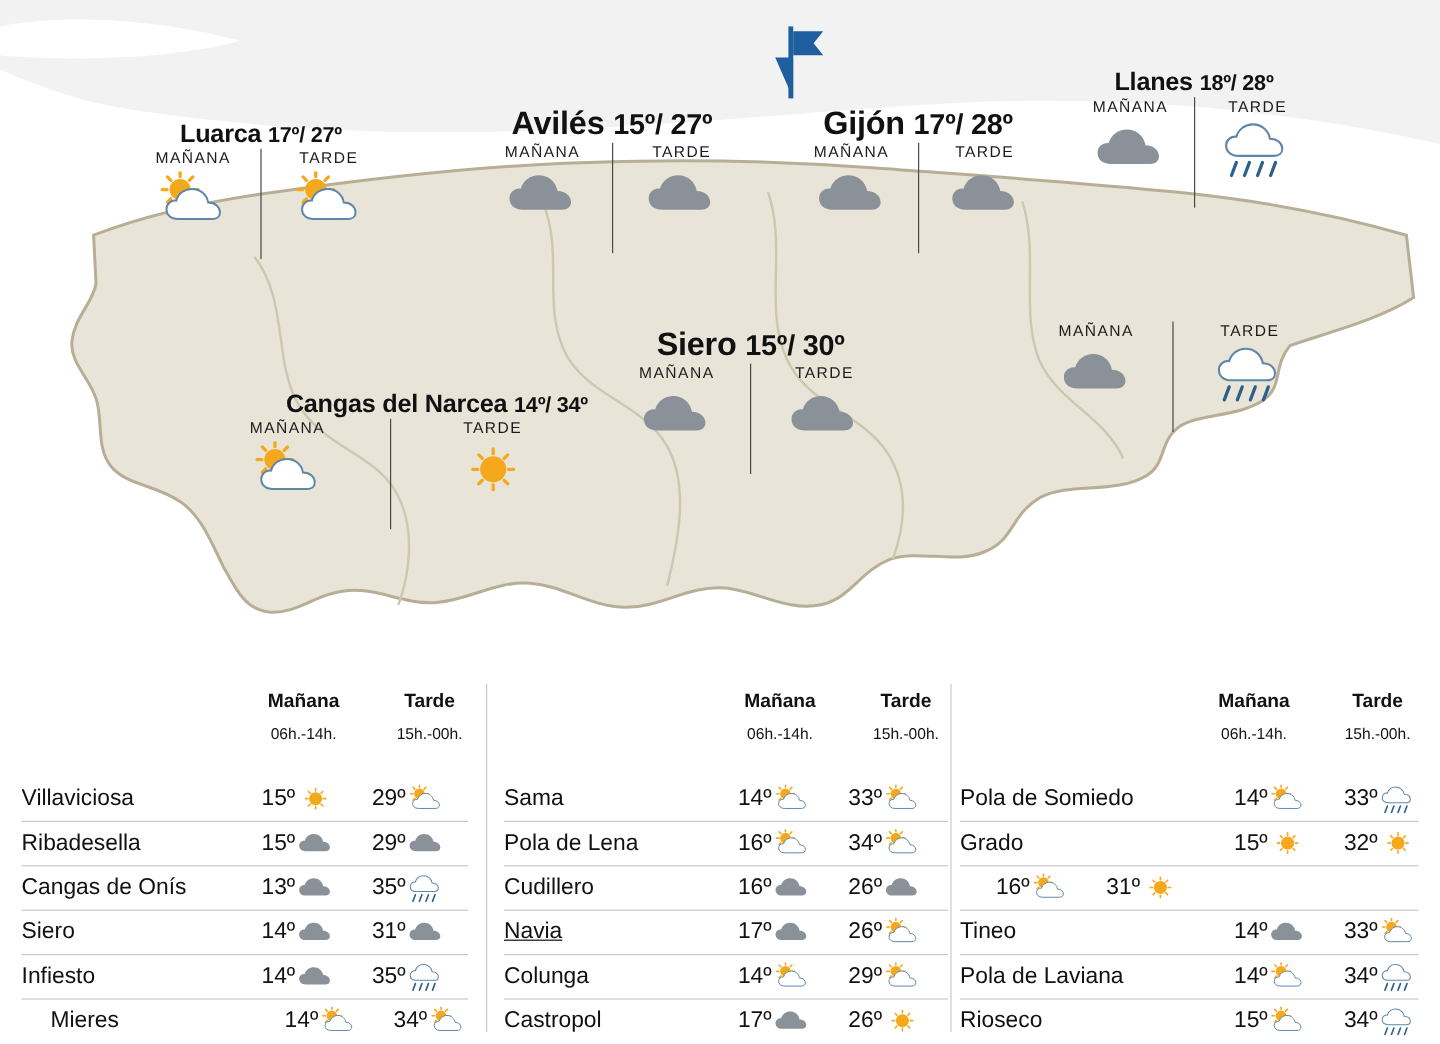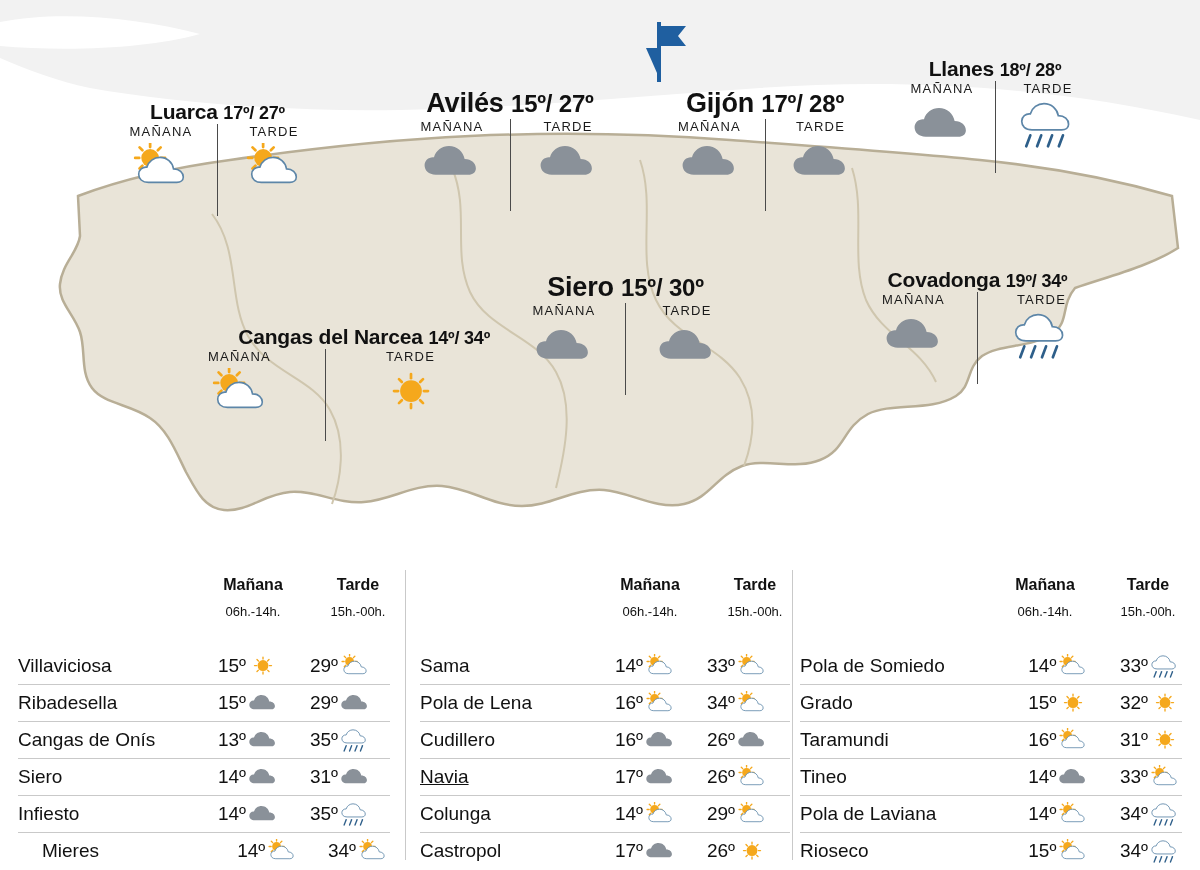--- a/index.html
+++ b/index.html
@@ -226,21 +226,20 @@
               <svg width="68" height="48.96" viewBox="0 0 100 72">
                 <g transform="translate(6,8) scale(0.92)">
                   <path d="M22,50 C10,50 4,43 4,35 C4,27 11,21 19,22 C22,11 32,4 43,4 C56,4 66,13 68,25 C79,25 86,32 86,40 C86,46 81,50 74,50 Z" fill="#8a9199"></path>
                 </g>
               </svg>
             </div>
           </div>
         </div>
       </div>
       <div class="city-block" style="left: 855px; top: 268px; width: 245px;">
-        <div class="city-title" style="font-size: 21px; text-align: center;"><span class="nm">Covadonga</span> <span class="tmp" style="font-size: 18px;">19º/ 34º</span></div>
         <div class="city-cols" style="justify-content: center;">
           <div class="city-col" style="width: 115px;">
             <div class="per-label">MAÑANA</div>
             <div class="ico">
               <svg width="68" height="48.96" viewBox="0 0 100 72">
                 <g transform="translate(6,8) scale(0.92)">
                   <path d="M22,50 C10,50 4,43 4,35 C4,27 11,21 19,22 C22,11 32,4 43,4 C56,4 66,13 68,25 C79,25 86,32 86,40 C86,46 81,50 74,50 Z" fill="#8a9199"></path>
                 </g>
               </svg>
             </div>
@@ -785,21 +784,20 @@
             <line x1="50" y1="53" x2="50" y2="59" stroke="#f5a81c" stroke-width="4" stroke-linecap="round"></line>
             <line x1="36.5649711574556" y1="47.435028842544405" x2="32.32233047033631" y2="51.67766952966369" stroke="#f5a81c" stroke-width="4" stroke-linecap="round"></line>
             <line x1="31" y1="34" x2="25" y2="34" stroke="#f5a81c" stroke-width="4" stroke-linecap="round"></line>
             <line x1="36.564971157455595" y1="20.5649711574556" x2="32.32233047033631" y2="16.322330470336315" stroke="#f5a81c" stroke-width="4" stroke-linecap="round"></line>
             <line x1="50" y1="15" x2="49.99999999999999" y2="9" stroke="#f5a81c" stroke-width="4" stroke-linecap="round"></line>
             <line x1="63.4350288425444" y1="20.564971157455595" x2="67.67766952966369" y2="16.322330470336308" stroke="#f5a81c" stroke-width="4" stroke-linecap="round"></line>
           </svg>
         </div>
       </div>
       <div class="row">
-        <div class="r-name" style="width: 200px;">Taramundi</div>
         <div class="r-t" style="width: 58px;">16º</div>
         <div class="r-i">
           <svg width="34" height="24.48" viewBox="0 0 100 72">
             <circle cx="34" cy="22" r="13" fill="#f5a81c"></circle>
             <line x1="50" y1="22" x2="56" y2="22" stroke="#f5a81c" stroke-width="4" stroke-linecap="round"></line>
             <line x1="45.31370849898476" y1="33.31370849898476" x2="49.55634918610404" y2="37.55634918610404" stroke="#f5a81c" stroke-width="4" stroke-linecap="round"></line>
             <line x1="34" y1="38" x2="34" y2="44" stroke="#f5a81c" stroke-width="4" stroke-linecap="round"></line>
             <line x1="22.68629150101524" y1="33.31370849898476" x2="18.443650813895957" y2="37.55634918610404" stroke="#f5a81c" stroke-width="4" stroke-linecap="round"></line>
             <line x1="18" y1="22.000000000000004" x2="12" y2="22.000000000000004" stroke="#f5a81c" stroke-width="4" stroke-linecap="round"></line>
             <line x1="22.686291501015237" y1="10.68629150101524" x2="18.44365081389595" y2="6.443650813895957" stroke="#f5a81c" stroke-width="4" stroke-linecap="round"></line>

